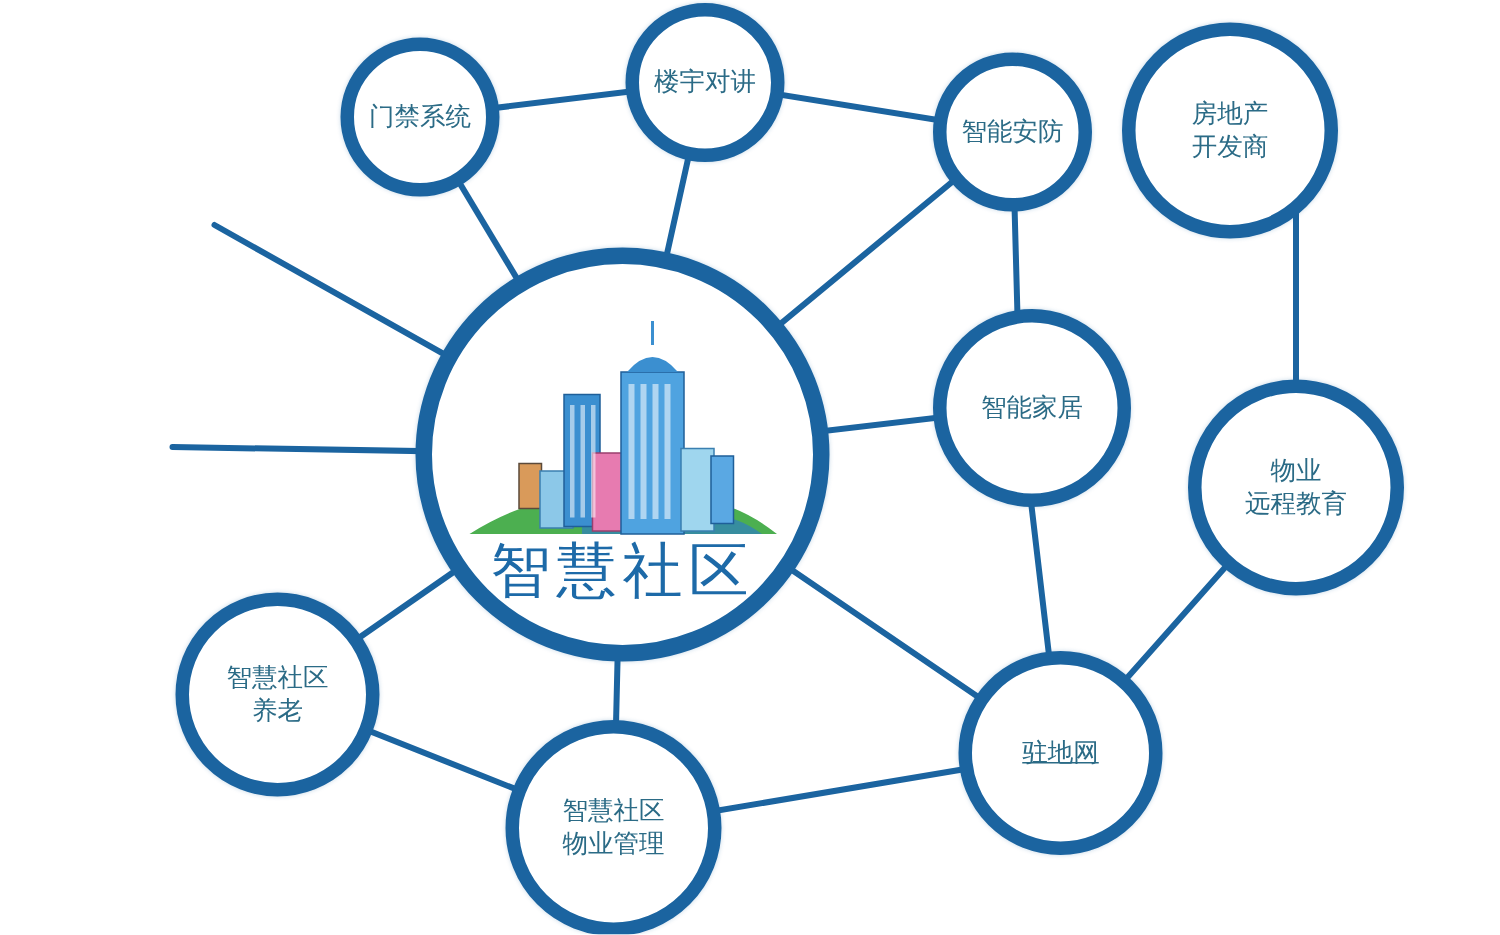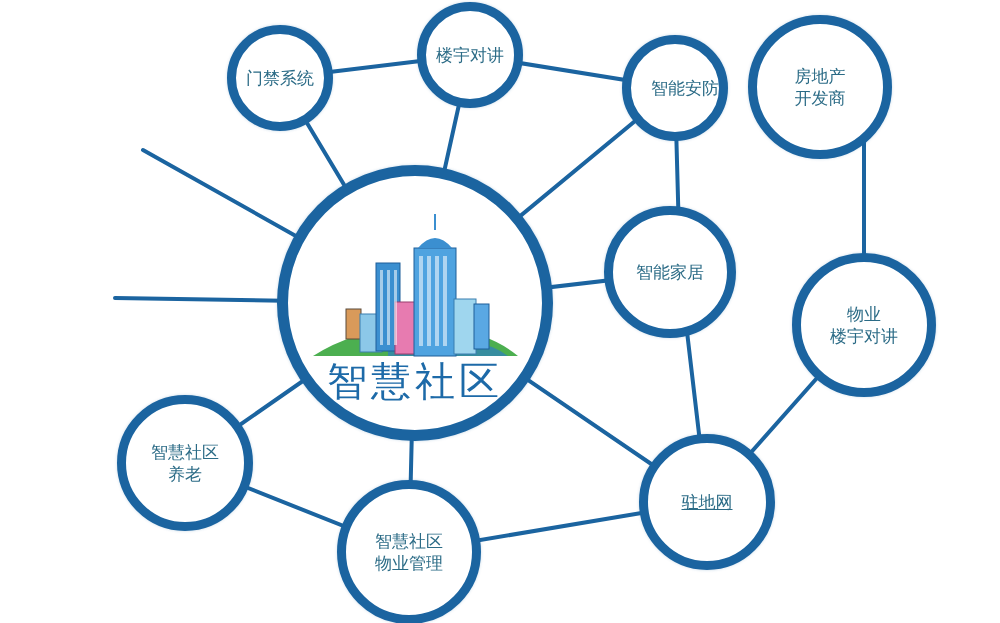--- a/index.html
+++ b/index.html
@@ -72,33 +72,33 @@
     </svg>
     <span class="center-title">智慧社区</span>
   </div>
 
   <div class="node" style="left:417px; top:2px; width:106px; height:106px;">
     <span>楼宇对讲</span>
   </div>
   <div class="node" style="left:227px; top:25px; width:106px; height:106px;">
     <span>门禁系统</span>
   </div>
-  <div class="node" style="left:622px; top:35px; width:106px; height:106px;justify-content:flex-end;">
+  <div class="node" style="left:622px; top:35px; width:106px; height:106px;">
     <span>智能安防</span>
   </div>
   <div class="node" style="left:748px; top:15px; width:144px; height:144px;">
     <span>房地产
 开发商</span>
   </div>
-  <div class="node" style="left:604px; top:206px; width:132px; height:132px;">
+  <div class="node" style="left:622px; top:206px; width:132px; height:132px;">
     <span>智能家居</span>
   </div>
   <div class="node" style="left:792px; top:253px; width:144px; height:144px;">
     <span>物业
-楼宇对讲</span>
+远程教育</span>
   </div>
   <div class="node" style="left:117px; top:395px; width:136px; height:136px;">
     <span>智慧社区
 养老</span>
   </div>
   <div class="node" style="left:639px; top:434px; width:136px; height:136px;text-decoration:underline;">
     <span>驻地网</span>
   </div>
   <div class="node" style="left:337px; top:480px; width:144px; height:144px;">
     <span>智慧社区

